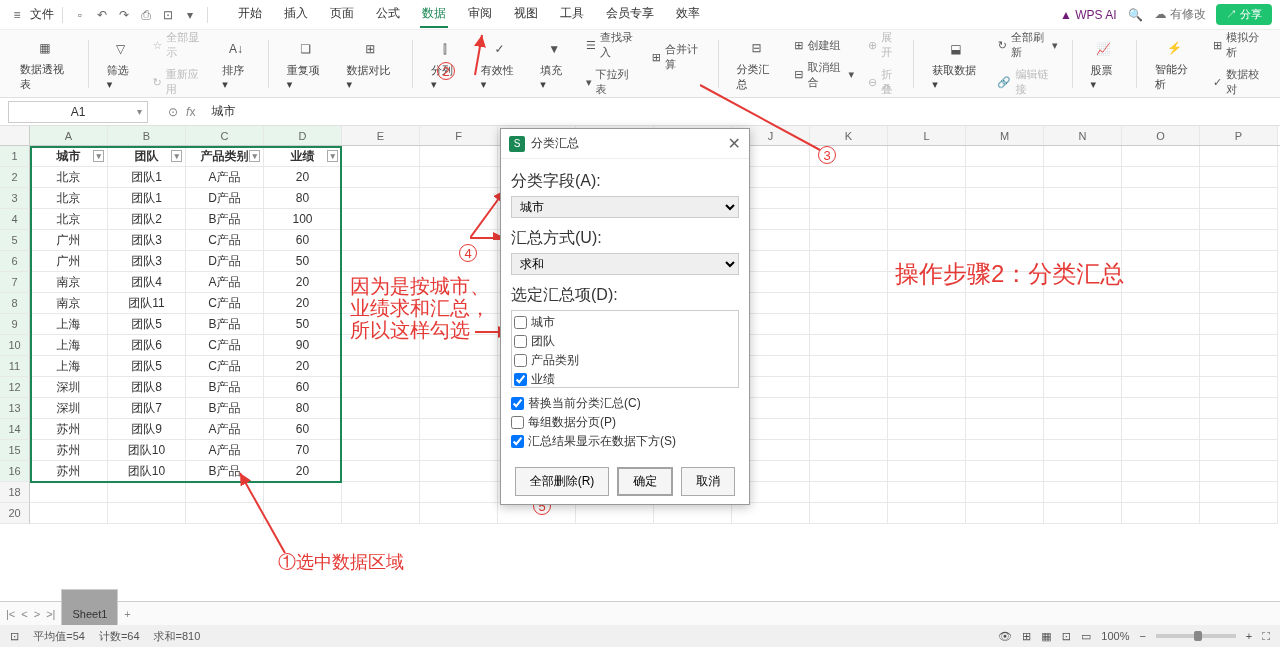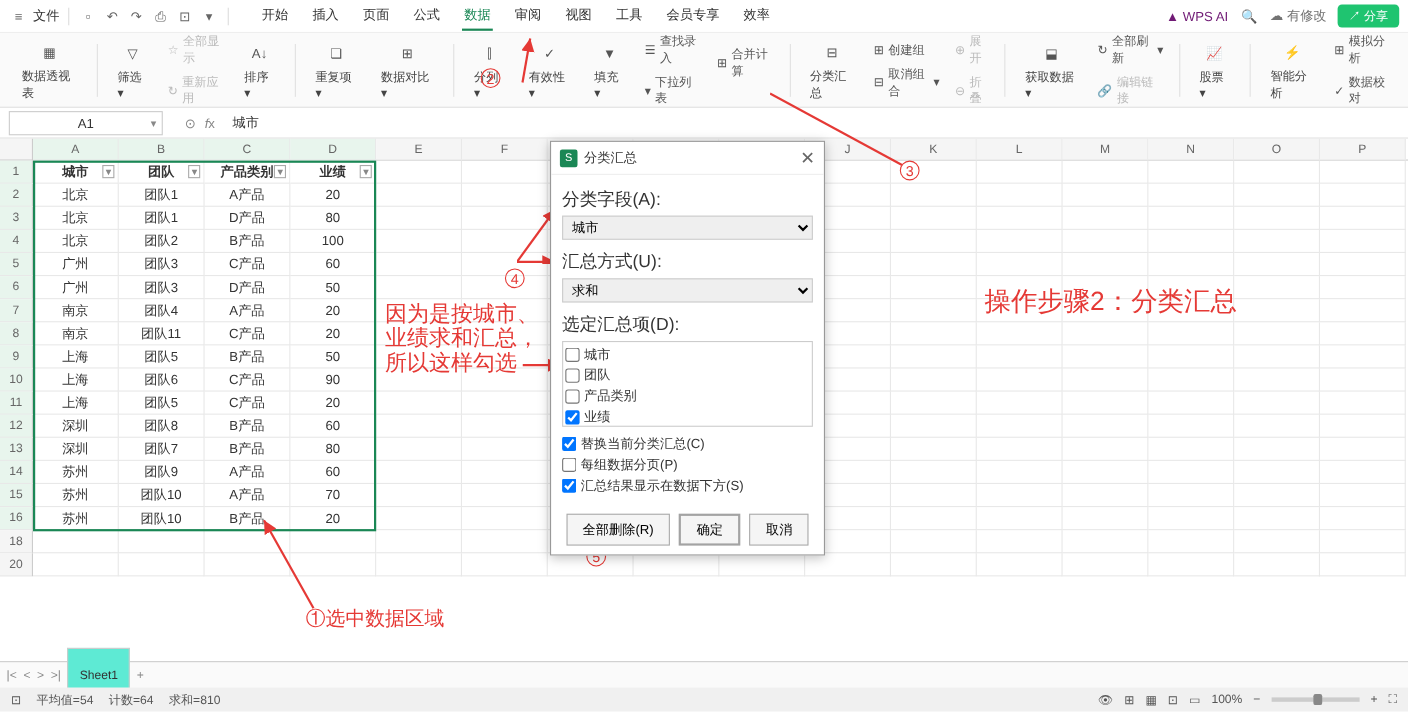--- a/index.html
+++ b/index.html
@@ -49,21 +49,21 @@
 .dlg-list{border:1px solid #ccc;height:78px;padding:2px;margin-bottom:6px;overflow-y:auto}
 .dlg-chk{display:flex;align-items:center;gap:4px;font-size:12px;padding:1px 0}
 .dlg-chk input{width:13px;height:13px}
 .dlg-btns{display:flex;gap:8px;padding:8px;justify-content:center}
 .dlg-btn{padding:4px 14px;border:1px solid #aaa;background:#f5f5f5;font-size:12px;cursor:pointer}
 .dlg-btn.primary{border:2px solid #a3a3a3}
 .annot{position:absolute;color:#e53935;font-size:16px;pointer-events:none;z-index:50}
 .annot.num{width:18px;height:18px;border:1.5px solid #e53935;border-radius:50%;text-align:center;line-height:17px;font-size:13px}
 .arrow{position:absolute;pointer-events:none;z-index:49}
 .sheettabs{height:24px;display:flex;align-items:center;border-top:1px solid #ccc;padding:0 6px;gap:6px;background:#fafafa}
-.sheettab{padding:18px 10px;background:#5eead4;border:1px solid #ccc;border-bottom:none;font-size:11px}
+.sheettab{padding:18px 10px;background:#a3a3a3;border:1px solid #ccc;border-bottom:none;font-size:11px}
 .navbt{color:#888;cursor:pointer;font-size:11px}
 .statusbar{height:22px;display:flex;align-items:center;padding:0 10px;background:#f0f0f0;font-size:11px;color:#555;gap:14px}
 .statusbar .right{margin-left:auto;display:flex;align-items:center;gap:10px}
 svg{width:100%;height:100%}
 </style>
 </head>
 <body>
 
 <div class="topbar">
   <span class="tbicon">≡</span>

